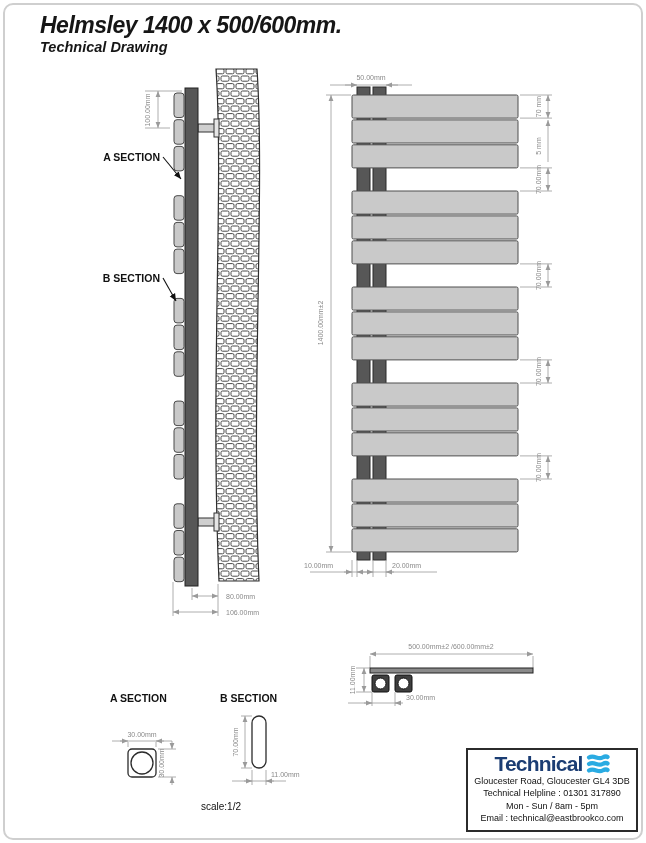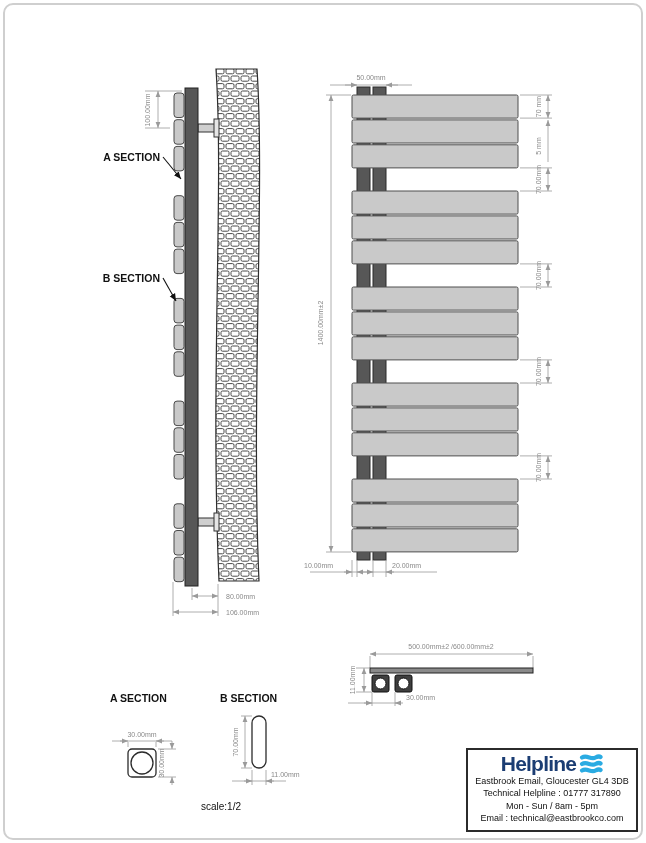--- a/index.html
+++ b/index.html
@@ -21,20 +21,24 @@
   .logo-row{display:flex;align-items:center;justify-content:center;gap:3px;margin-top:3px;height:22px;}
   .brand{font-size:21px;font-weight:bold;letter-spacing:-0.8px;color:#1b3d73;}
   .info .line{font-size:9px;line-height:12.3px;color:#101010;white-space:nowrap;}
 </style>
 </head>
 <body>
 
 <div class="page">
   <div class="frame"></div>
 
+  <div class="hdr">
+    <h1>Helmsley 1400 x 500/600mm.</h1>
+    <h2>Technical Drawing</h2>
+  </div>
 
   <svg class="draw" width="646" height="843" viewBox="0 0 646 843">
     <defs>
       <marker id="arr" viewBox="0 0 10 10" refX="9.5" refY="5" markerWidth="8" markerHeight="8" orient="auto-start-reverse">
         <path d="M0,1.2 L9.5,5 L0,8.8 Z" fill="#9a9a9a"></path>
       </marker>
       <marker id="arrB" viewBox="0 0 10 10" refX="9.5" refY="5" markerWidth="7" markerHeight="7" orient="auto-start-reverse">
         <path d="M0,1 L9.5,5 L0,9 Z" fill="#111"></path>
       </marker>
       <pattern id="brick" width="20" height="15" patternUnits="userSpaceOnUse">
@@ -267,27 +271,27 @@
         <line class="dl" x1="274" y1="781" x2="266" y2="781" marker-end="url(#arr)"></line>
         <text class="dim" x="271" y="777">11.00mm</text>
       </g>
     </g>
 
     <text class="scaletxt" x="201" y="810">scale:1/2</text>
   </svg>
 
   <div class="info">
     <div class="logo-row">
-      <span class="brand" style="color: rgb(27, 61, 115);">Helpline</span>
+      <span class="brand" style="color: rgb(27, 61, 115);">Technical</span>
       <svg width="24" height="21" viewBox="0 0 24 21">
         <g fill="none" stroke-linecap="round" stroke-width="4.2">
           <path d="M3,3.5 C8,0.5 12,6 16.5,3.5 C19,2.2 21,2.6 21.5,3" stroke="#2aabe2"></path>
           <path d="M3,10 C8,7 12,12.5 16.5,10 C19,8.7 21,9.1 21.5,9.5" stroke="#2aabe2"></path>
           <path d="M3,16.5 C8,13.5 12,19 16.5,16.5 C19,15.2 21,15.6 21.5,16" stroke="#2aabe2"></path>
         </g>
       </svg>
     </div>
-    <div class="line">Eastbrook Email, Gloucester GL4 3DB</div>
-    <div class="line">Technical Helpline : 01777 317890</div>
+    <div class="line">Gloucester Road, Gloucester GL4 3DB</div>
+    <div class="line">Technical Helpline : 01301 317890</div>
     <div class="line">Mon - Sun / 8am - 5pm</div>
     <div class="line">Email : technical@eastbrookco.com</div>
   </div>
 </div>
 
 </body></html>

